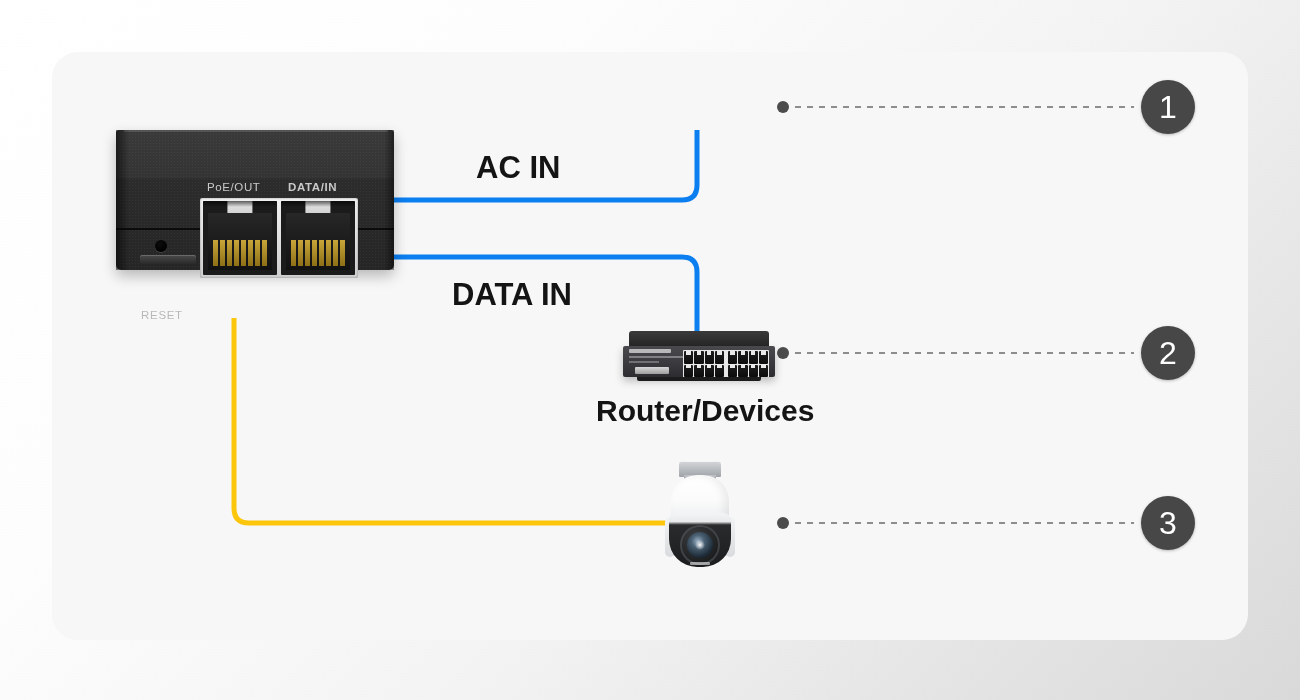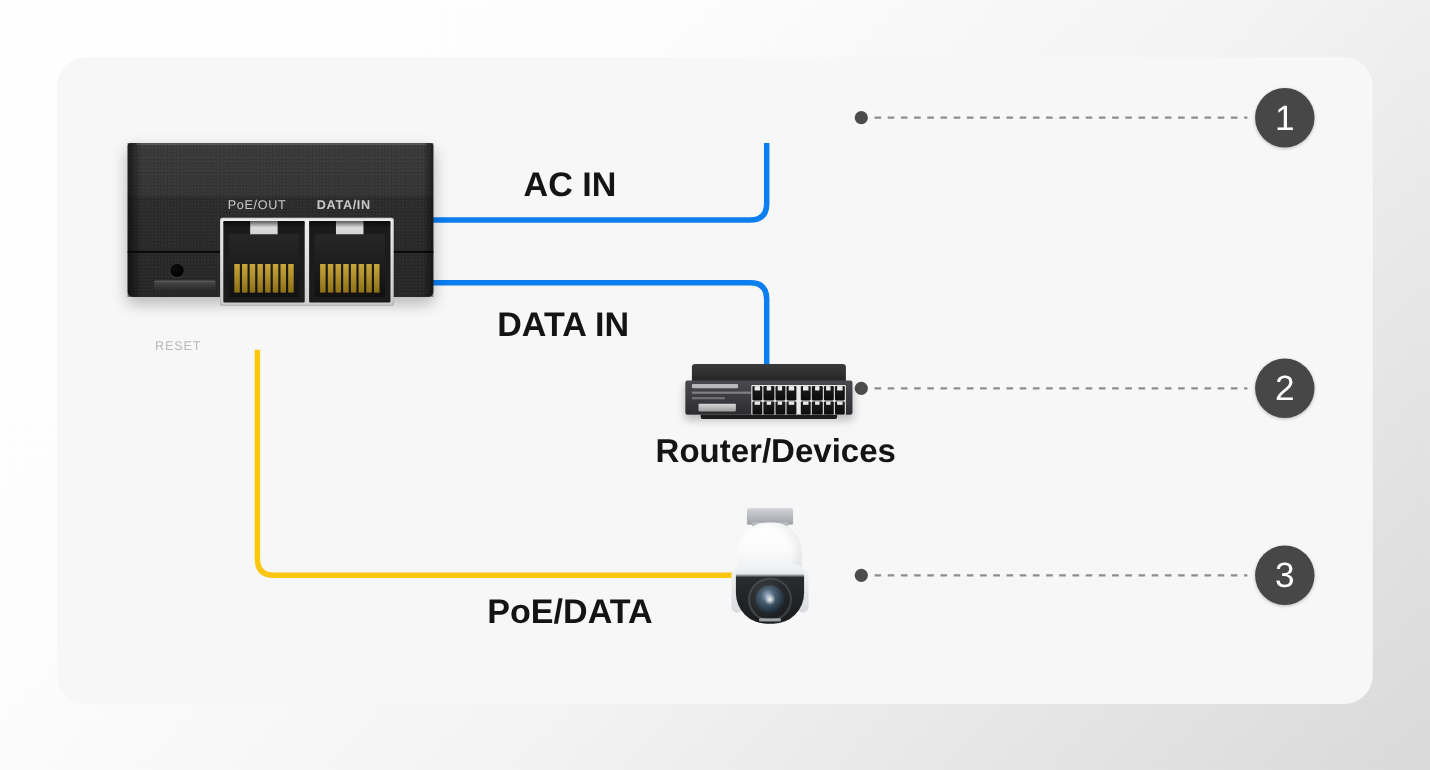--- a/index.html
+++ b/index.html
@@ -454,21 +454,20 @@
     </div>
 
     <div class="reset-hole"></div>
     <div class="reset-text">RESET</div>
     <div class="inj-slot"></div>
   </div>
 
 
   <div class="lbl lbl-ac">AC IN</div>
   <div class="lbl lbl-data">DATA IN</div>
-  <div class="lbl lbl-poe">PoE/DATA</div>
 
   <div id="switch">
     <div class="sw-top"></div>
     <div class="sw-face">
       <div class="sw-brand"></div>
       <div class="sw-sub"></div>
       <div class="sw-sub2"></div>
       <div class="sw-leds"></div>
       <div class="sw-ports">
         <div class="sw-row">

